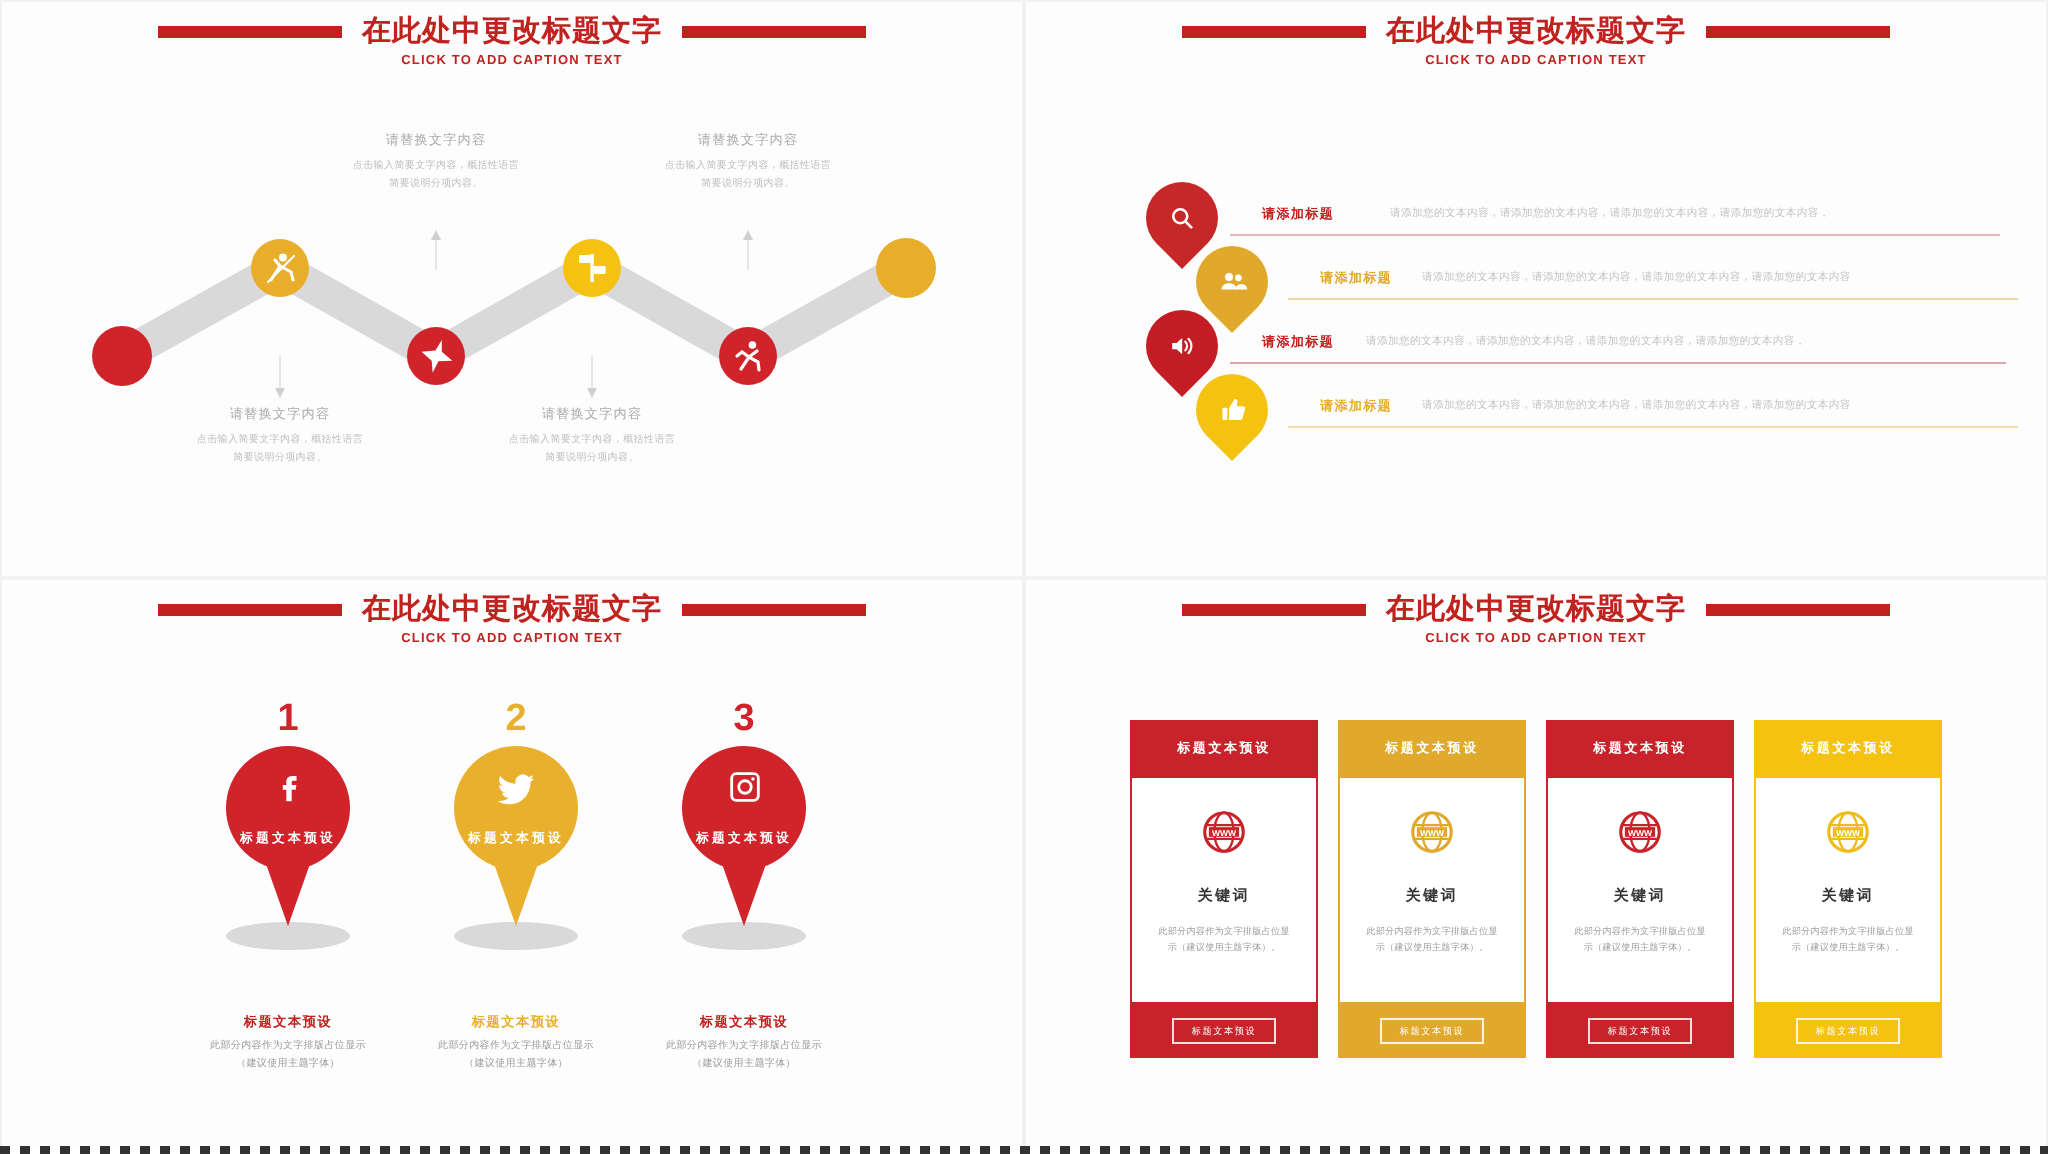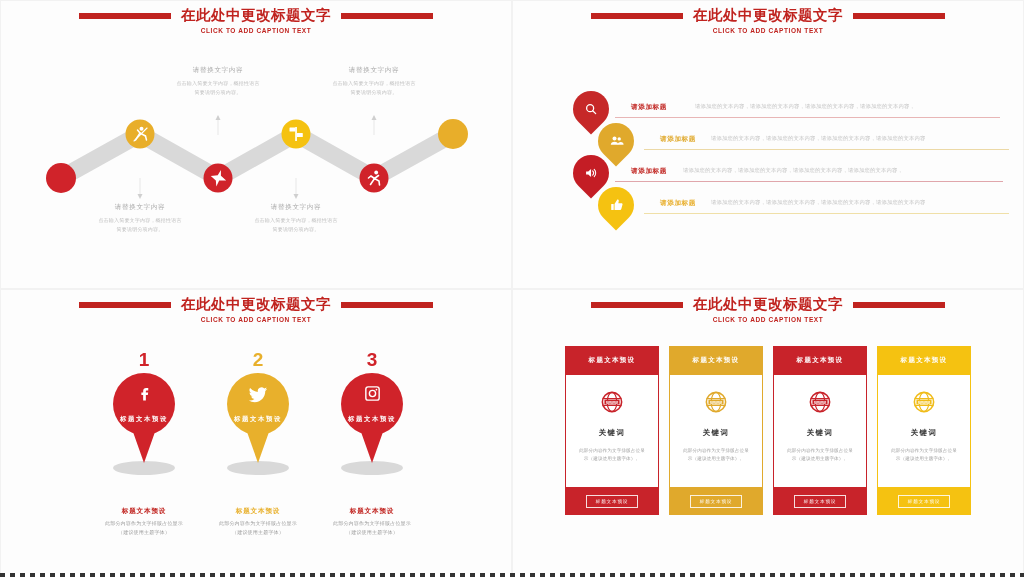--- a/index.html
+++ b/index.html
@@ -89,21 +89,21 @@
     font-size: 6.4px; color: #ffffff; letter-spacing: 1.6px; font-weight: 600;
   }
   .pin-shadow {
     position: absolute; left: 29px; top: 88px; width: 62px; height: 14px;
     background: #d9d9d9; border-radius: 50%;
   }
   .s3-cap-h { font-size: 6.6px; font-weight: bold; letter-spacing: .8px; }
   .s3-cap-b { font-size: 5px; color: #9b9b9b; line-height: 1.8; margin-top: 3px; letter-spacing:.2px; }
 
   
-  .card { position: absolute; width: 94px; top: 56px; }
+  .card { position: absolute; width: 94px; top: 70px; }
   .card-head {
     height: 29px; display: flex; align-items: center; justify-content: center;
     color: #fff; font-size: 6.5px; letter-spacing: 1.3px; font-weight: 600;
   }
   .card-body {
     height: 112px; background: #ffffff;
     border-left: 1px solid; border-right: 1px solid;
     display: flex; flex-direction: column; align-items: center;
     padding-top: 16px;
   }

